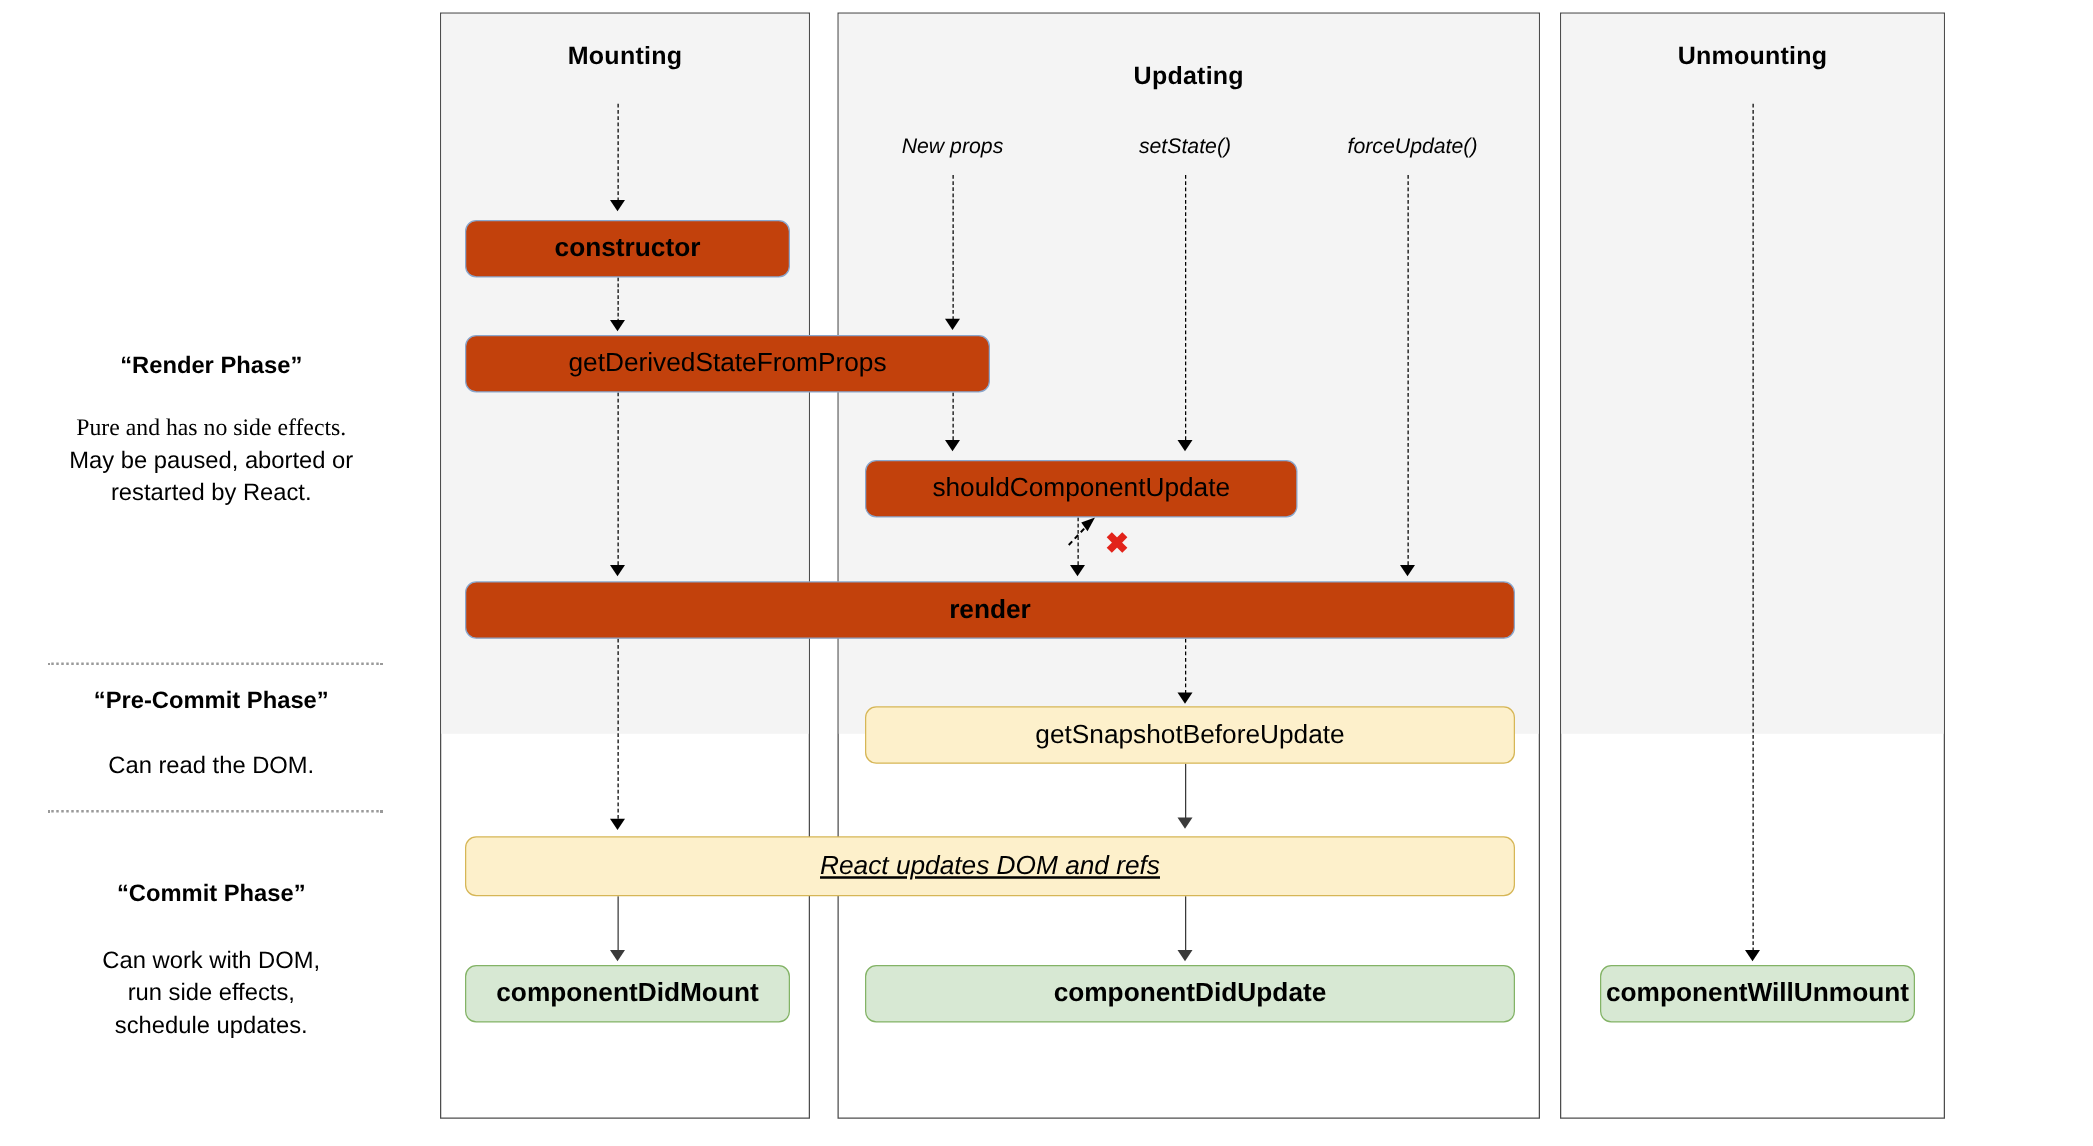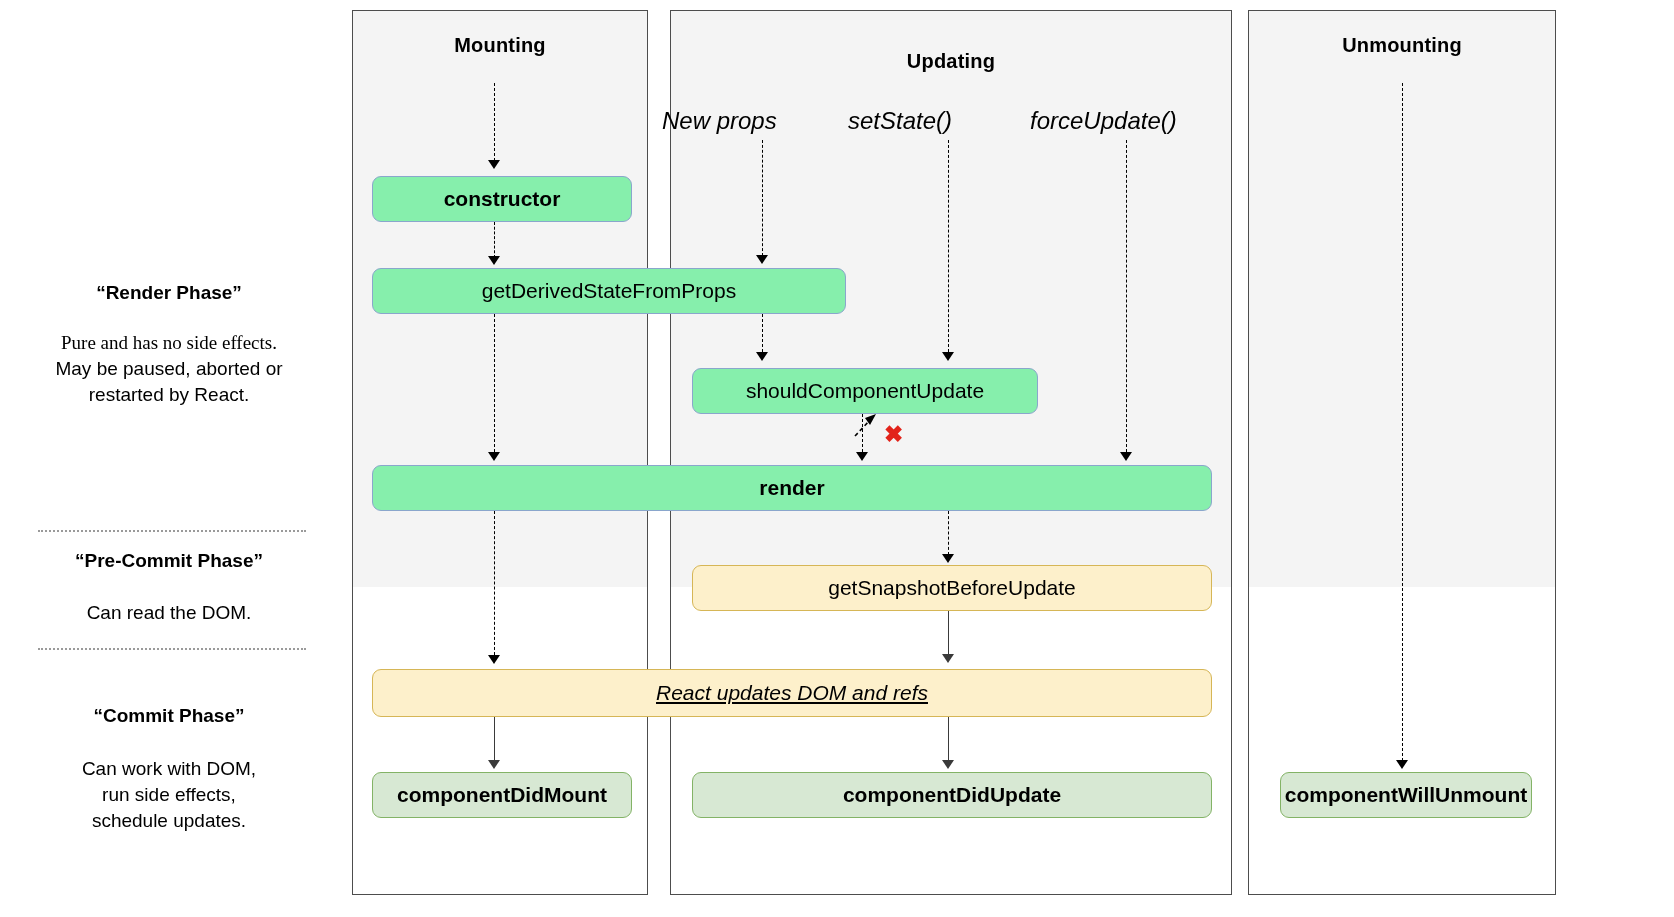--- a/index.html
+++ b/index.html
@@ -9,27 +9,27 @@
   .col-frame{position:absolute;border:1px solid #4d4d4d;box-sizing:border-box;background:#ffffff;}
   .col-shade{position:absolute;background:#f4f4f4;box-sizing:border-box;}
   .col-title{position:absolute;text-align:center;font-weight:bold;font-size:20px;letter-spacing:.2px;}
 
   .phase-title{position:absolute;text-align:center;font-weight:bold;font-size:19px;width:330px;left:4px;}
   .phase-desc{position:absolute;text-align:center;font-size:19px;line-height:26px;width:330px;left:4px;}
   .phase-rule{position:absolute;left:38px;width:268px;border-top:2px dotted #9a9a9a;height:0;}
 
   .node{position:absolute;box-sizing:border-box;border-radius:9px;border:1px solid;
         display:flex;align-items:center;justify-content:center;text-align:center;font-size:21px;}
-  .node.blue{background:#86efac;border-color:#8aa6cc;}
+  .node.blue{background:#c2410c;border-color:#8aa6cc;}
   .node.yellow{background:#fdf0cb;border-color:#d6b656;}
   .node.green{background:#d7e8d3;border-color:#83b366;}
   .node.bold{font-weight:bold;}
   .node.italic{font-style:italic;text-decoration:underline;}
 
-  .trigger{position:absolute;font-style:italic;font-size:24px;}
+  .trigger{position:absolute;font-style:italic;font-size:17px;text-align:center;}
 
   .edge{position:absolute;}
   .edge.v{width:0;border-left:1.6px dashed #000;}
   .edge.vs{width:0;border-left:1.6px solid #3a3a3a;}
   .arrowhead{position:absolute;width:0;height:0;border-left:6px solid transparent;
              border-right:6px solid transparent;border-top:9px solid #000;}
   .arrowhead.solid{border-top-color:#3a3a3a;}
 
   .redx{position:absolute;color:#e2231a;font-weight:bold;font-size:23px;line-height:1;}
 </style>
@@ -115,21 +115,21 @@
   <div class="arrowhead solid" style="left:942px;top:654px;"></div>
 
   <div class="edge vs" style="left:948px;top:717px;height:44px;"></div>
   <div class="arrowhead solid" style="left:942px;top:760px;"></div>
 
   <div class="edge v" style="left:1402px;top:83px;height:678px;"></div>
   <div class="arrowhead" style="left:1396px;top:760px;"></div>
 
   <div class="node blue bold" style="left:372px;top:176px;width:260px;height:46px;">constructor</div>
 
-  <div class="node blue" style="left:372px;top:268px;width:474px;height:46px;">getDerivedStateFromProps</div>
+  <div class="node blue" style="left:372px;top:268px;width:420px;height:46px;">getDerivedStateFromProps</div>
 
   <div class="node blue" style="left:692px;top:368px;width:346px;height:46px;">shouldComponentUpdate</div>
 
   <div class="node blue bold" style="left:372px;top:465px;width:840px;height:46px;">render</div>
 
   <div class="node yellow" style="left:692px;top:565px;width:520px;height:46px;">getSnapshotBeforeUpdate</div>
 
   <div class="node yellow italic" style="left:372px;top:669px;width:840px;height:48px;">React updates DOM and refs</div>
 
   <div class="node green bold" style="left:372px;top:772px;width:260px;height:46px;">componentDidMount</div>

